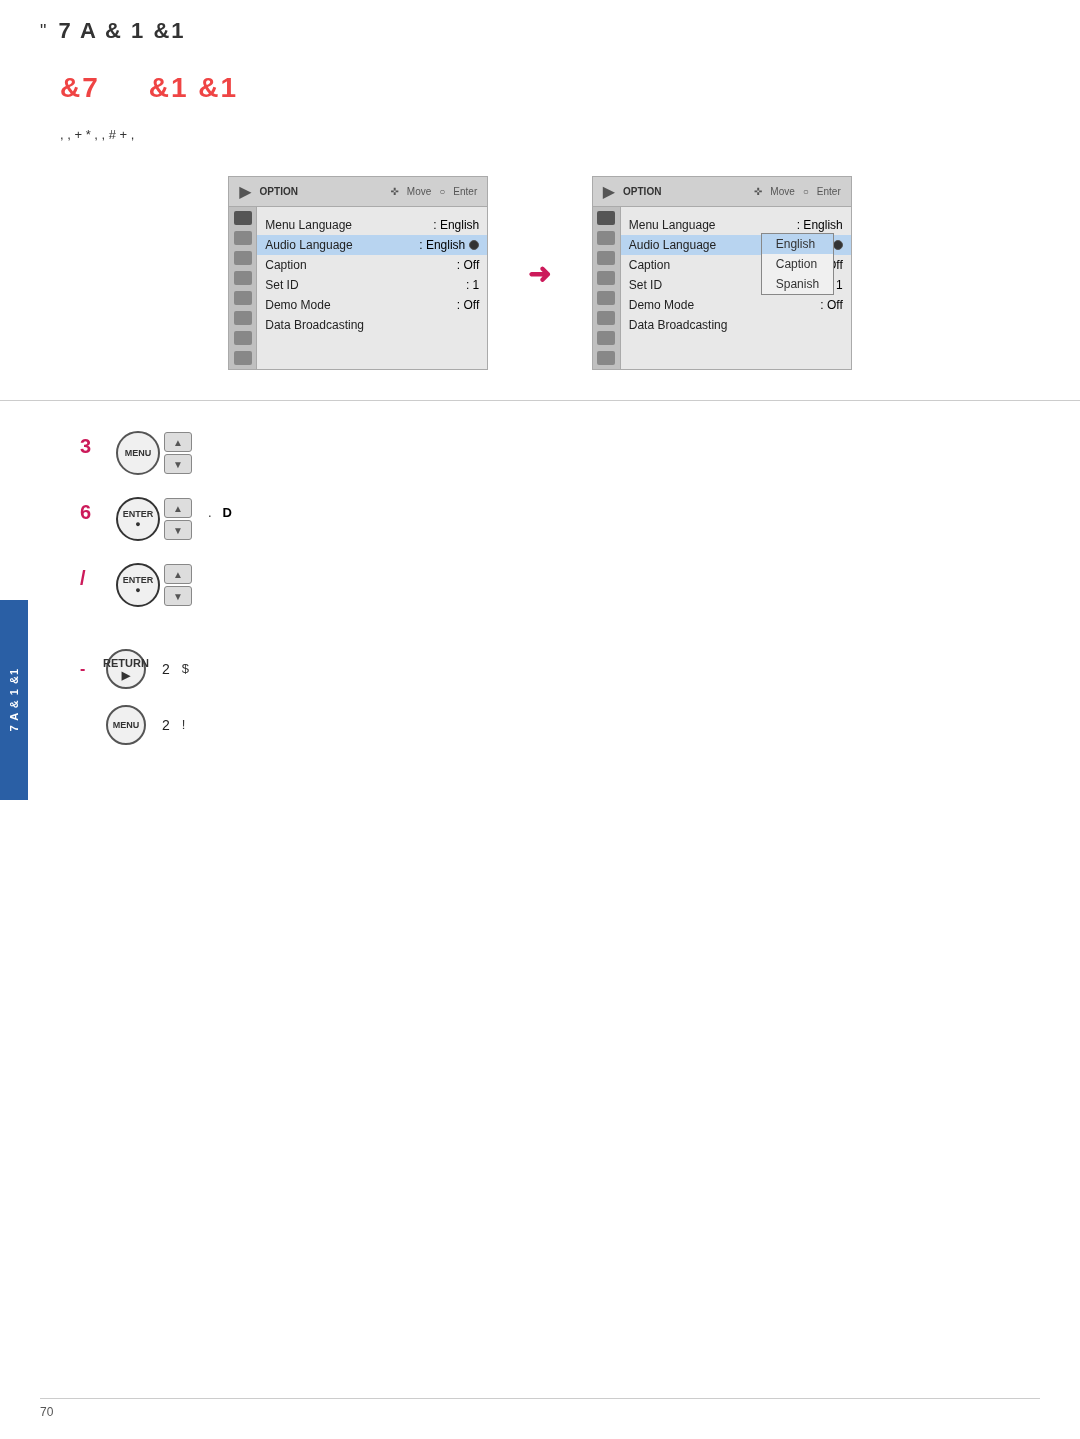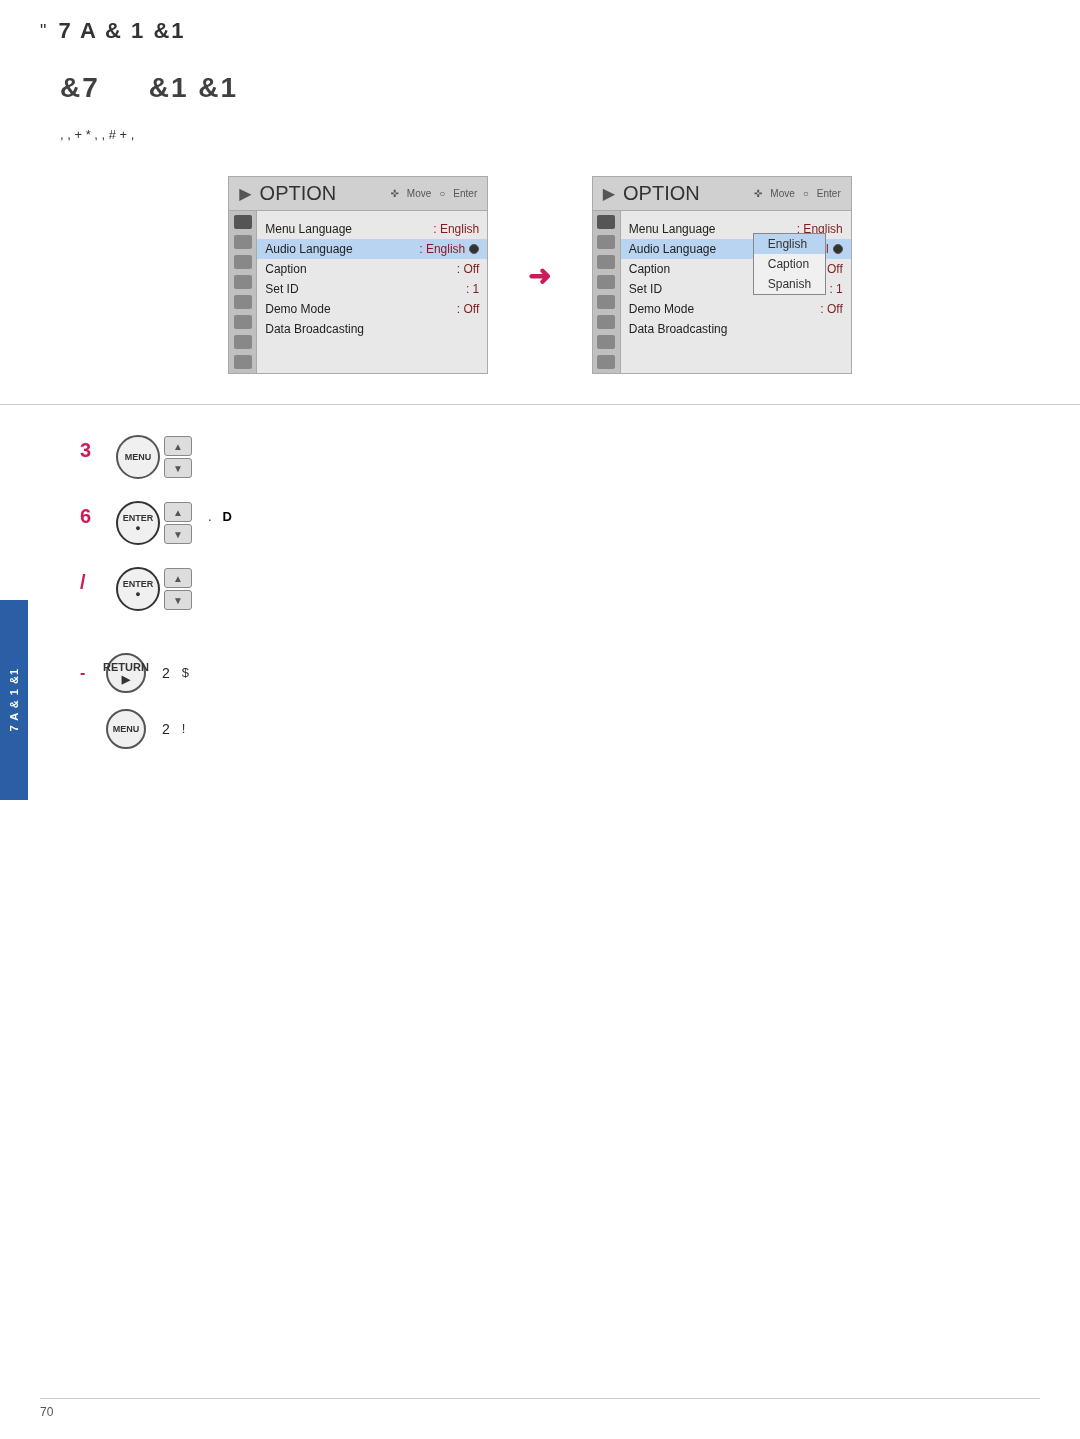--- a/index.html
+++ b/index.html
@@ -32,21 +32,21 @@
       letter-spacing: 2px;
     }
 
     
     .page-title-section {
       padding: 18px 40px 10px 60px;
     }
     .page-title {
       font-size: 28px;
       font-weight: bold;
-      color: #404040;
+      color: #ef4444;
       letter-spacing: 2px;
     }
 
     
     .description-section {
       padding: 10px 60px 20px 60px;
       line-height: 1.7;
       font-size: 13px;
       color: #333;
     }
@@ -81,22 +81,22 @@
       background: #d0d0d0;
       padding: 5px 10px;
       border-bottom: 1px solid #aaa;
     }
     .option-panel-header-left {
       display: flex;
       align-items: center;
       gap: 8px;
     }
     .option-panel-title {
-      font-size: 20px;
-      font-weight: normal;
+      font-size: 10px;
+      font-weight: bold;
       color: #333;
     }
     .option-panel-controls {
       font-size: 10px;
       color: #555;
       display: flex;
       gap: 8px;
     }
     .option-panel-body {
       display: flex;
@@ -135,21 +135,21 @@
       font-size: 12px;
       color: #222;
     }
     .option-row.highlighted {
       background: #b8d4f0;
     }
     .option-label {
       flex: 1;
     }
     .option-value {
-      color: #7f1d1d;
+      color: #000000;
     }
     .option-radio {
       width: 10px;
       height: 10px;
       border-radius: 50%;
       border: 1px solid #555;
       background: #fff;
       margin-left: 4px;
       display: inline-block;
     }
@@ -290,21 +290,21 @@
       width: calc(100% - 80px);
       padding-top: 6px;
     }
 
     .panel-wrapper {
       position: relative;
     }
     .dropdown-overlay {
       position: absolute;
       top: 56px;
-      left: 160px;
+      left: 168px;
       background: #f0f0f0;
       border: 1px solid #888;
       font-size: 12px;
       z-index: 10;
       min-width: 70px;
     }
   </style>
 </head>
 <body>
 

